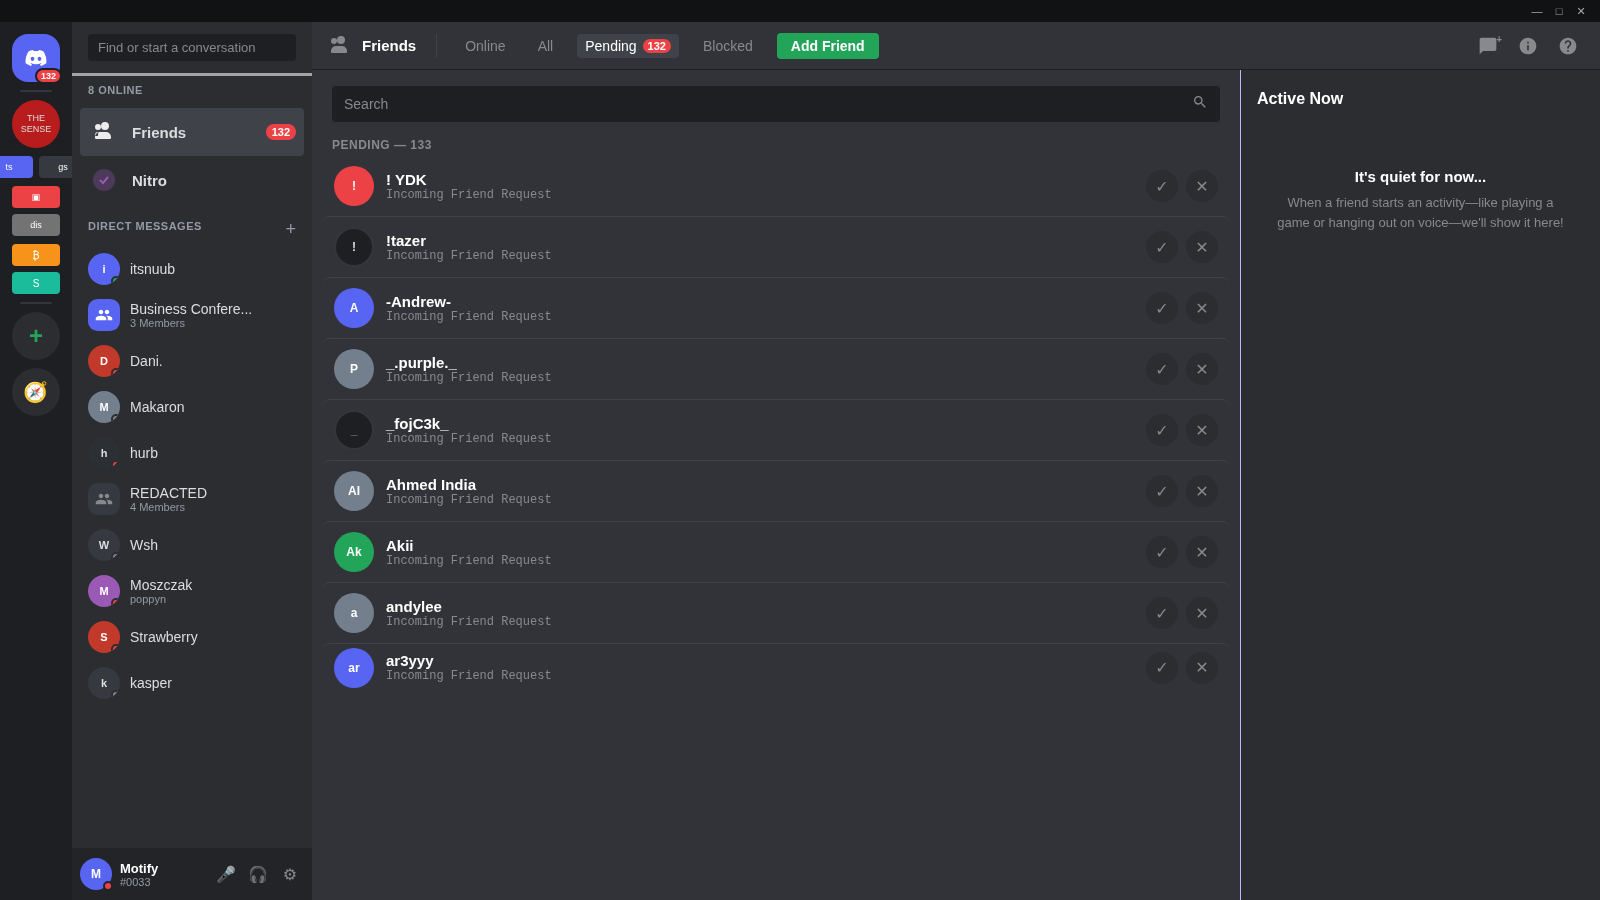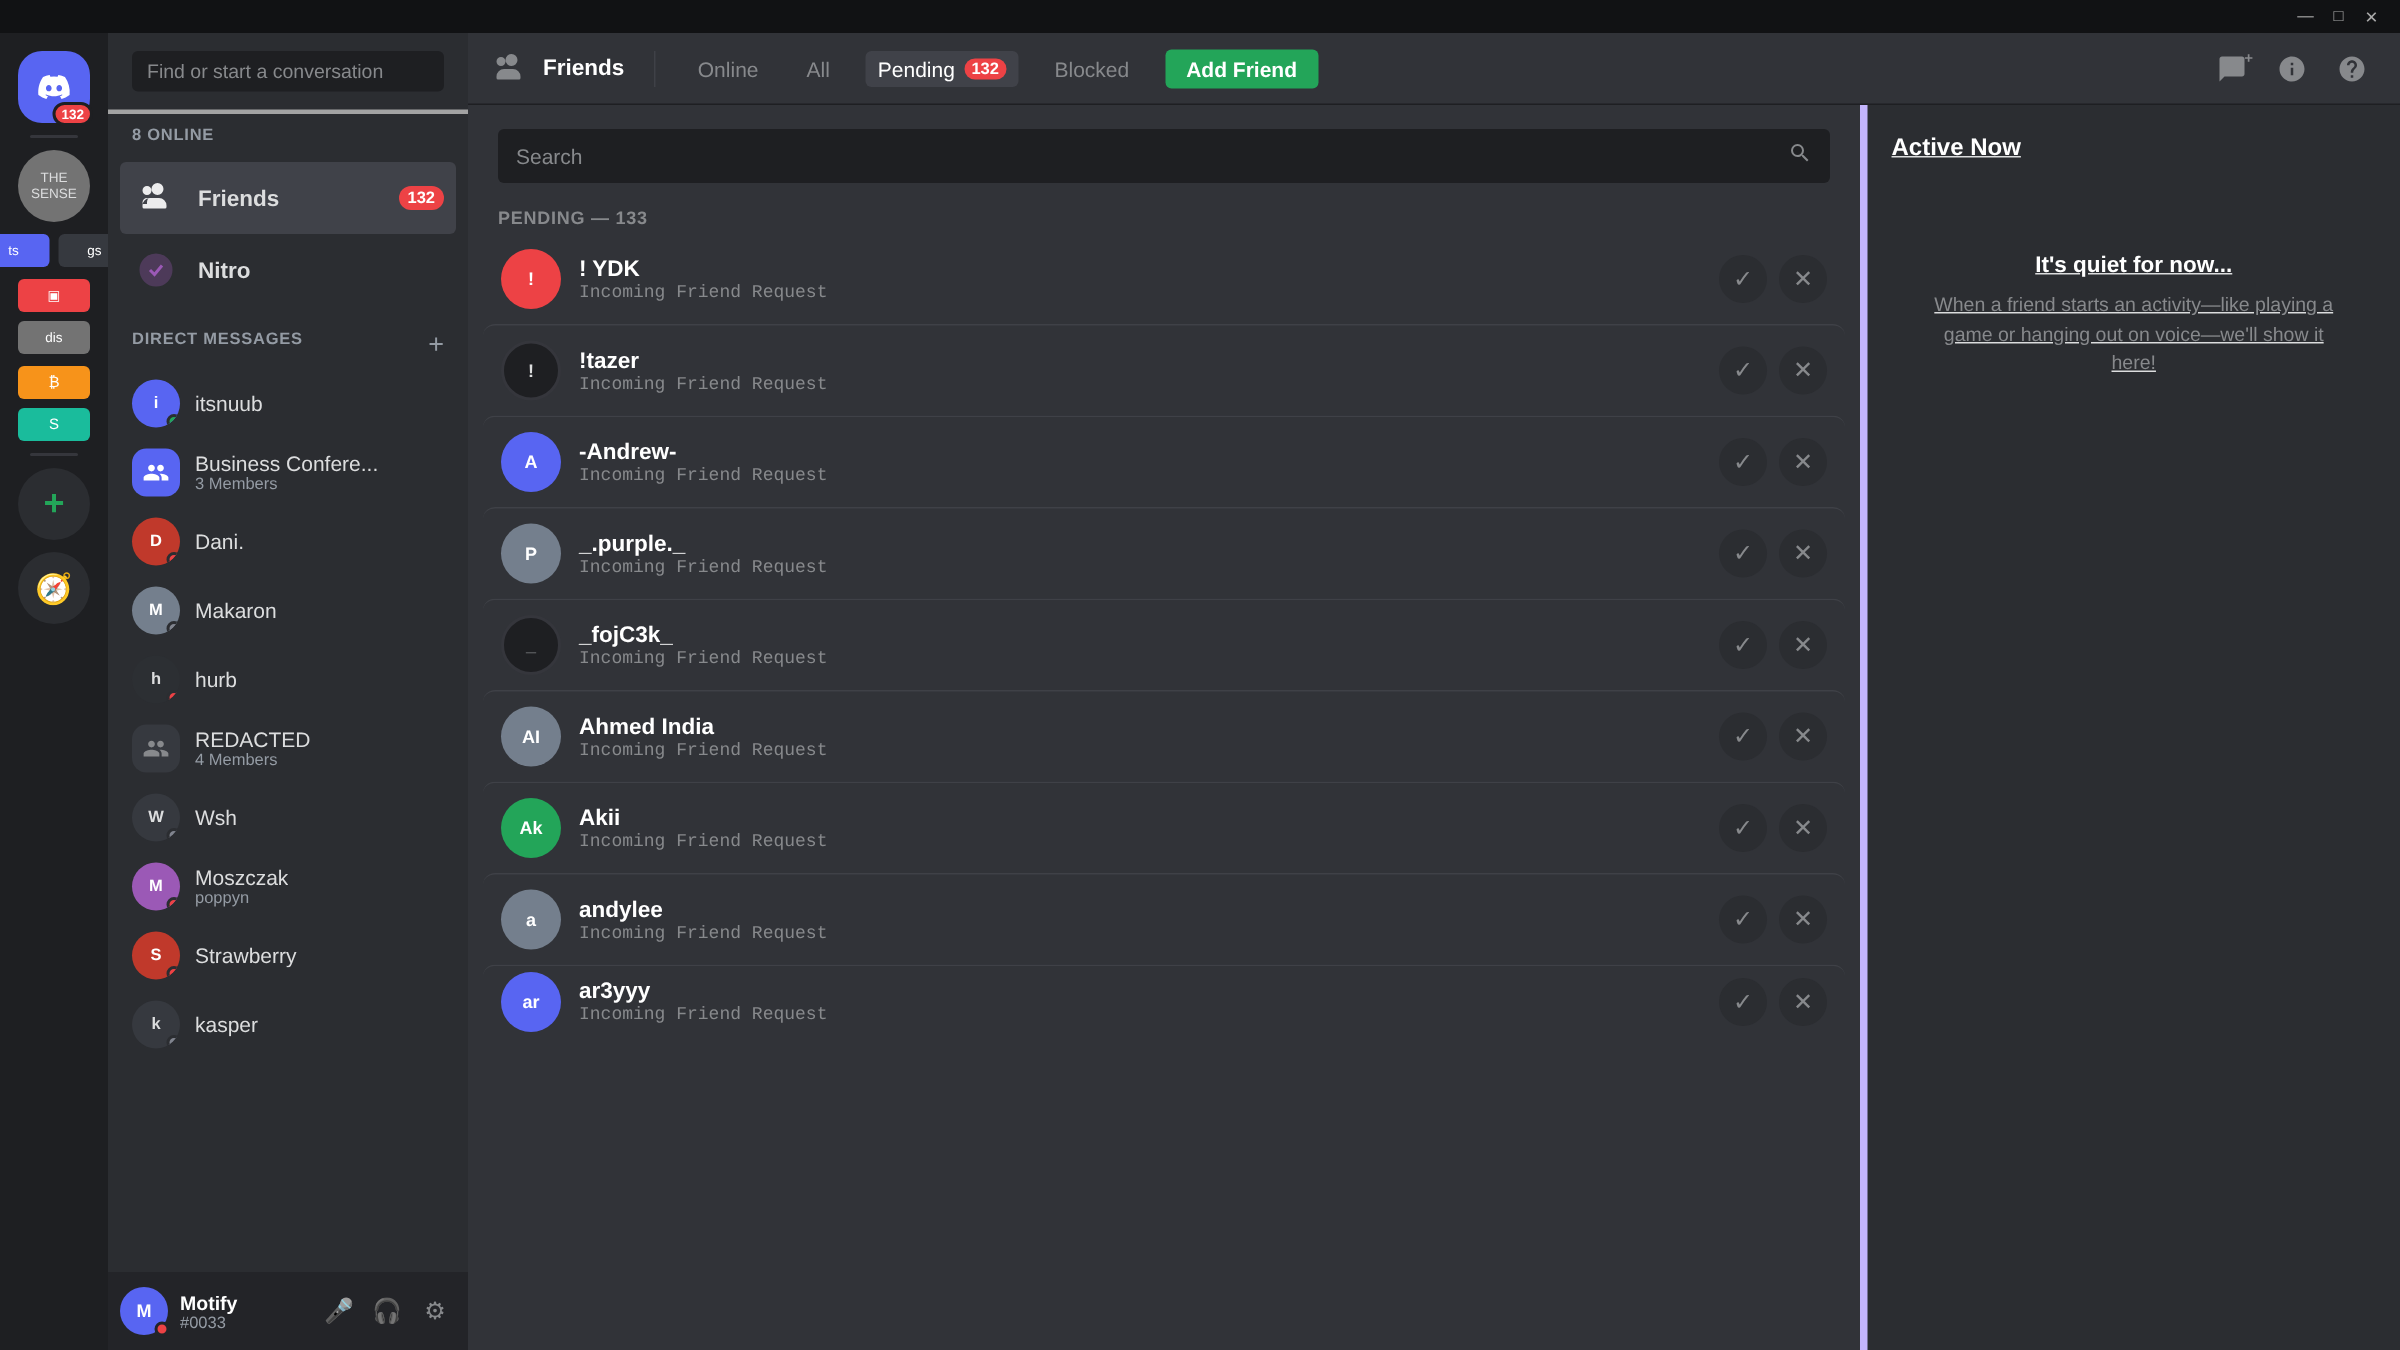--- a/index.html
+++ b/index.html
@@ -501,24 +501,23 @@
       cursor: pointer;
       display: flex;
       align-items: center;
       justify-content: center;
     }
 
     
     .active-now-panel {
       width: 360px;
       background: #2b2d31;
-      border-left: 5px solid #c4b5fd;
+      border-left: 1px solid #c4b5fd;
       flex-shrink: 0;
       padding: 20px 16px;
-      text-decoration: underline;
     }
     .active-now-title {
       font-size: 16px;
       font-weight: 700;
       color: #fff;
       margin-bottom: 20px;
     }
     .active-now-empty {
       text-align: center;
       padding: 40px 20px 0;
@@ -532,21 +531,21 @@
     .active-now-empty-desc {
       font-size: 13px;
       color: #87898c;
       line-height: 1.5;
     }
 
     
     .av-red { background: #ed4245; }
     .av-blue { background: #5865f2; }
     .av-green { background: #23a559; }
-    .av-dark { background: #737373; }
+    .av-dark { background: #b91c1c; }
     .av-gray { background: #747f8d; }
   </style>
 </head>
 <body>
 
 <div class="titlebar">
   <div class="titlebar-btn">—</div>
   <div class="titlebar-btn">□</div>
   <div class="titlebar-btn close">✕</div>
 </div>

